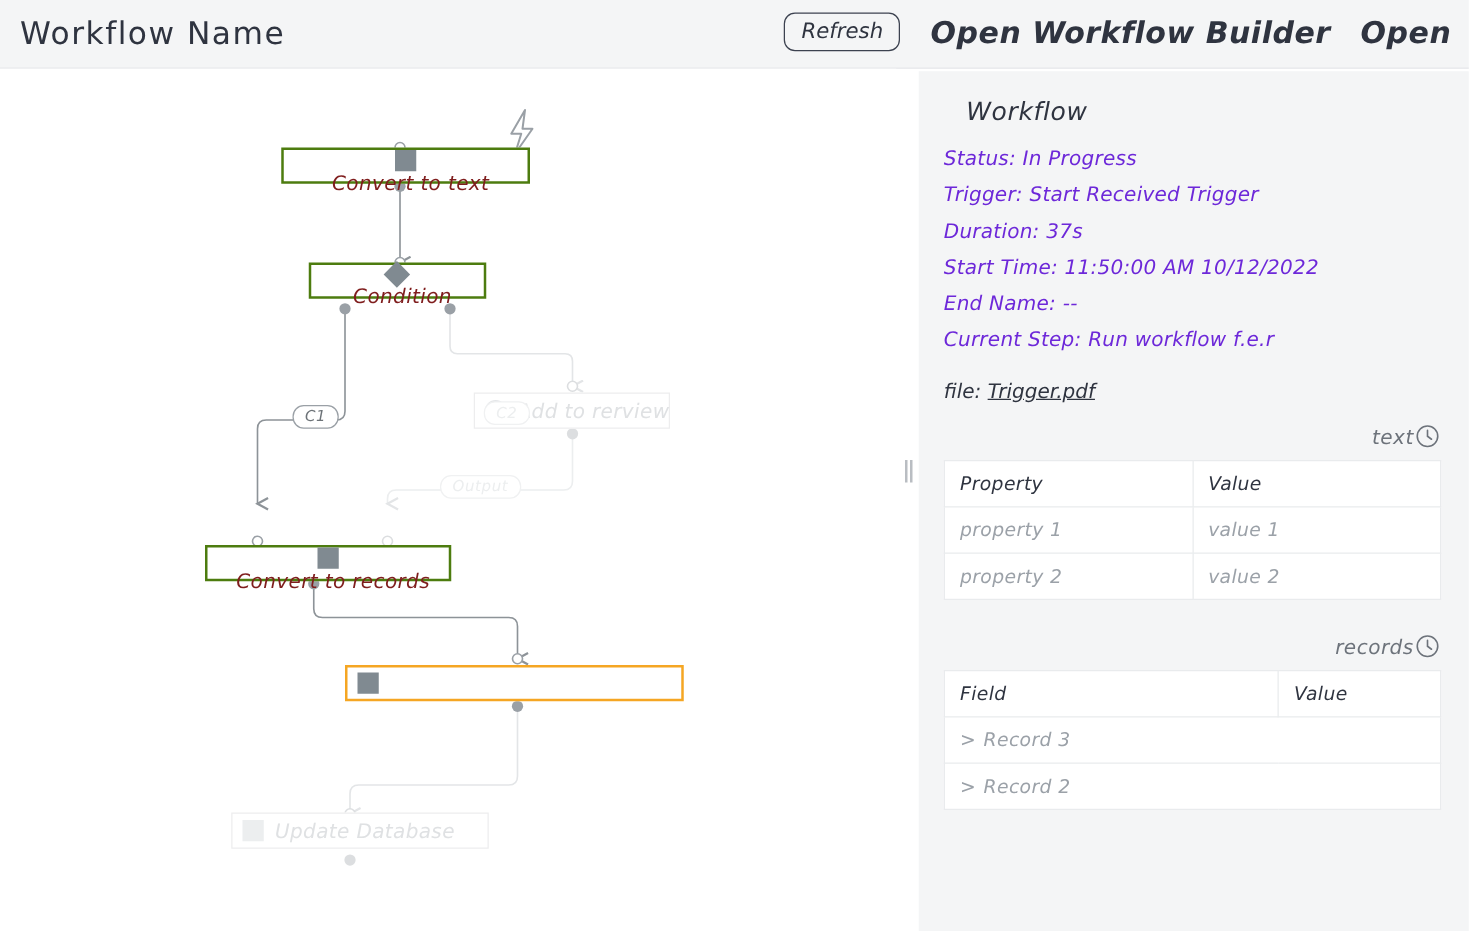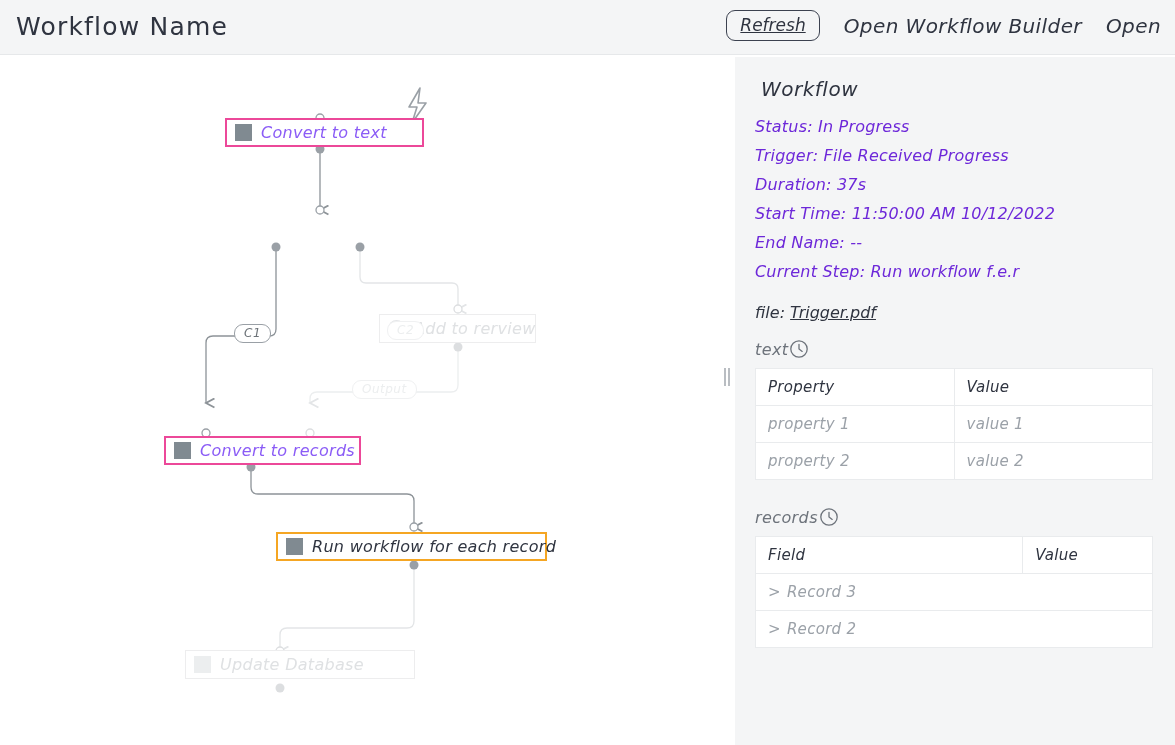--- a/index.html
+++ b/index.html
@@ -30,25 +30,24 @@
     display:flex;align-items:center;gap:24px;
   }
   #refresh-btn{
     border:1.6px solid #3c4250;
     border-radius:9px;
     padding:4px 13px 5px 13px;
     font-size:17px;font-style:italic;
     color:#2f3440;background:transparent;
     cursor:pointer;line-height:1.2;
     font-family:"DejaVu Sans","Liberation Sans",sans-serif;
-    text-decoration:underline;
   }
   .hdr-link{
-    font-size:20px;font-style:italic;color:#2f3440;
-    cursor:pointer;letter-spacing:.4px;
+    font-size:24px;font-style:italic;color:#2f3440;
+    cursor:pointer;letter-spacing:.4px;font-weight:bold;
   }
   
   #canvas{
     position:absolute;left:0;top:55px;width:717px;height:690px;
     background:#ffffff;overflow:hidden;
   }
   #canvas svg{position:absolute;left:0;top:0;}
   .node{
     position:absolute;box-sizing:border-box;
     background:#ffffff;
@@ -59,21 +58,21 @@
   }
   .node .ic{
     width:17px;height:17px;margin-right:9px;flex:none;
   }
   .node.sq .ic{background:#808a91;}
   .node.dia .ic{
     background:#808a91;transform:rotate(45deg);
     width:15px;height:15px;
   }
   .node.cir .ic{background:#d8dade;border-radius:50%;}
-  .node-green{border:2px solid #ec4899;color:#8b5cf6;}
+  .node-green{border:2px solid #4d7c0f;color:#7f1d1d;flex-direction:column;}
   .node-orange{border:2px solid #f5a623;color:#2f3440;}
   .node-ghost{border:1px solid #ededee;color:#dfe1e3;}
   .node-ghost.cir .ic{background:#e4e6e8;}
   .node-ghost.sq .ic{background:#eceeef;}
   .edge-pill{
     position:absolute;box-sizing:border-box;
     background:#ffffff;border:1.4px solid #9aa0a6;
     border-radius:9px;padding:1px 9px 2px 9px;
     font-size:12px;font-style:italic;color:#6d7378;
     letter-spacing:.5px;
@@ -89,33 +88,33 @@
     position:absolute;left:723px;top:368px;width:9px;height:18px;
     cursor:col-resize;
   }
   #drag-handle i{
     position:absolute;top:0;width:2px;height:18px;background:#b9bdc2;display:block;
   }
   #drag-handle i:nth-child(1){left:1px;}
   #drag-handle i:nth-child(2){left:5px;}
   #panel-title{
     font-size:20px;font-style:italic;color:#2f3440;
-    margin:0 0 16px 6px;letter-spacing:.5px;
+    margin:0 0 16px 18px;letter-spacing:.5px;
   }
   .meta-row{
     font-size:16px;font-style:italic;color:#6d28d9;
     margin-bottom:10px;letter-spacing:.2px;
   }
   .file-row{
     font-size:16px;font-style:italic;color:#2f3440;
     margin-top:22px;margin-bottom:16px;
   }
   .file-row a{color:#2f3440;text-decoration:underline;cursor:pointer;}
   .sec-head{
-    display:flex;align-items:center;justify-content:flex-start;
+    display:flex;align-items:center;justify-content:flex-end;
     margin:12px 0 8px 0;
   }
   .sec-label{font-size:16px;font-style:italic;color:#6d737b;letter-spacing:.4px;}
   .clock{flex:none;cursor:pointer;}
   table.kv{
     width:100%;border-collapse:collapse;background:#ffffff;
     border:1px solid #dfe2e5;table-layout:fixed;
   }
   table.kv th,table.kv td{
     border:1px solid #e9ebed;
@@ -182,57 +181,60 @@
     <circle cx="414" cy="510" r="4.5" fill="#9aa0a6"></circle>
     <circle cx="280" cy="596" r="4" fill="#ffffff" stroke="#dcdee0" stroke-width="1.3"></circle>
     <circle cx="280" cy="633" r="4.5" fill="#dcdee0"></circle>
   </svg>
 
   <div class="node node-green sq" style="left:225px;top:63px;width:199px;">
     <span class="ic"></span>
     <span>Convert to text</span>
   </div>
 
+  <div class="node node-green dia" style="left:247px;top:155px;width:142px;">
+    <span class="ic"></span>
+    <span>Condition</span>
+  </div>
 
   <div class="node node-ghost cir" style="left:379px;top:259px;width:157px;">
     <span class="ic"></span>
     <span>Add to rerview</span>
   </div>
 
   <div class="node node-green sq" style="left:164px;top:381px;width:197px;">
     <span class="ic"></span>
     <span>Convert to records</span>
   </div>
 
   <div class="node node-orange sq" style="left:276px;top:477px;width:271px;">
     <span class="ic"></span>
-    <span>Run workflow for each record</span>
-  </div>
-
-  <div class="node node-ghost sq" style="left:185px;top:595px;width:230px;">
+  </div>
+
+  <div class="node node-ghost sq" style="left:185px;top:595px;width:206px;">
     <span class="ic"></span>
     <span>Update Database</span>
   </div>
 
   <div class="edge-pill" style="left:234px;top:269px;">C1</div>
   <div class="edge-pill ghost" style="left:387px;top:266px;">C2</div>
   <div class="edge-pill ghost" style="left:352px;top:325px;">Output</div>
 </div>
 
 <div id="drag-handle">
   <i></i>
   <i></i>
 </div>
 
 <div id="panel">
 
   <div id="panel-title">Workflow</div>
 
   <div class="meta-row">Status: In Progress</div>
-  <div class="meta-row">Trigger: File Received Progress</div>
+  <div class="meta-row">Trigger: Start Received Trigger</div>
   <div class="meta-row">Duration: 37s</div>
   <div class="meta-row">Start Time: 11:50:00 AM  10/12/2022</div>
   <div class="meta-row">End Name: --</div>
   <div class="meta-row">Current Step: Run workflow f.e.r</div>
 
   <div class="file-row">
     <span>file:</span>
     <a>Trigger.pdf</a>
   </div>
 

